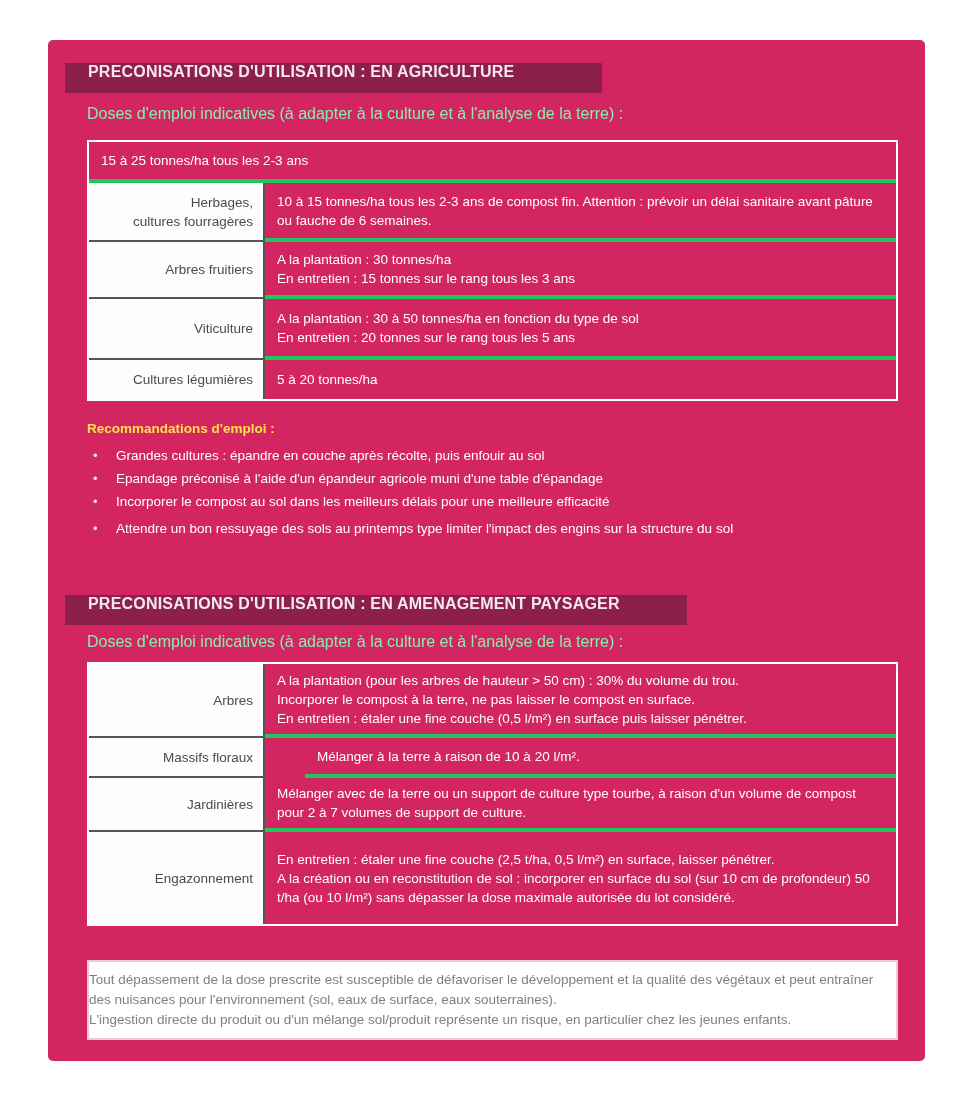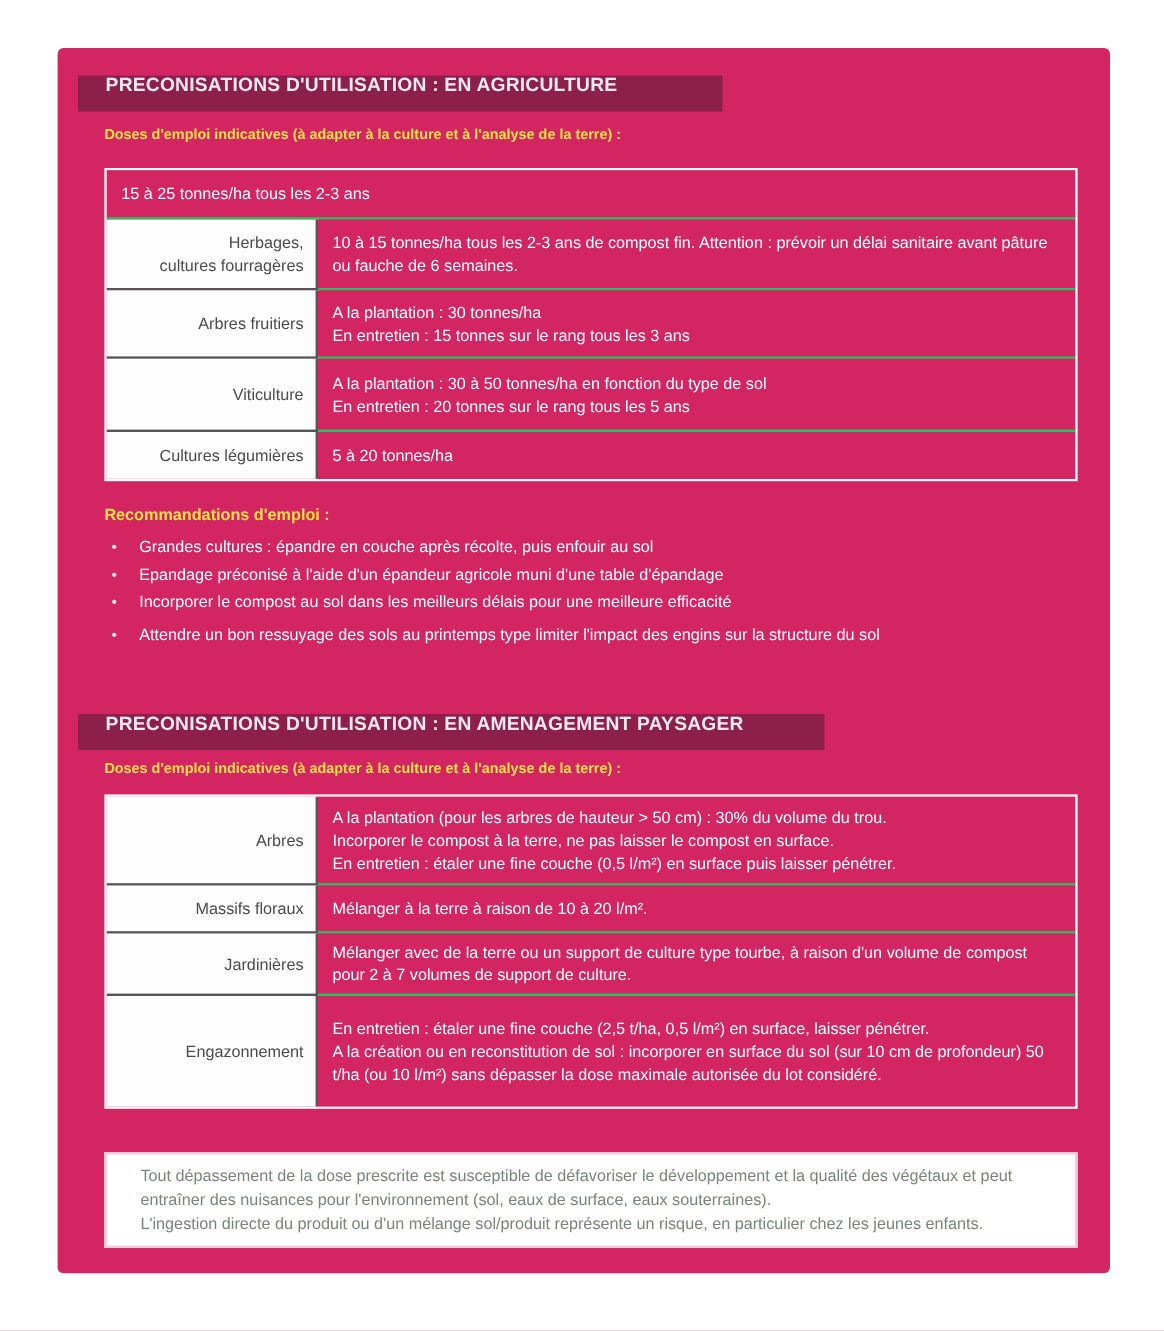--- a/index.html
+++ b/index.html
@@ -23,21 +23,21 @@
     padding-left:23px;box-sizing:border-box;
   }
   .section-bar .bar-title{
     color:#f6e8f0;font-size:16px;font-weight:bold;
     letter-spacing:.2px;white-space:nowrap;
   }
   .bar-1{top:23px;width:537px;}
   .bar-2{top:555px;width:622px;}
   .subtitle{
     position:absolute;left:39px;
-    color:#fde047;font-size:12px;font-weight:bold;
+    color:#86efac;font-size:16px;font-weight:normal;
     white-space:nowrap;
   }
   .sub-1{top:65px;}
   .sub-2{top:593px;}
   .dtable{
     position:absolute;left:39px;width:811px;
     border:2px solid #ffffff;
     box-sizing:border-box;
     background:#d32561;
   }
@@ -56,29 +56,29 @@
   }
   .trow:not(:last-child) .tlabel{border-bottom:2px solid #555555;}
   .tvalue{
     flex:1;
     background:#d32561;
     color:#ffffff;font-size:13.5px;line-height:19px;
     display:flex;align-items:center;
     padding:6px 12px;box-sizing:border-box;
     white-space:pre-line;
   }
-  .trow:not(:last-child) .tvalue{border-bottom:2px solid #22c55e;}
+  .trow:not(:last-child) .tvalue{border-bottom:4px solid #22c55e;}
   
   .table-1 .r0{min-height:41px;}
   .table-1 .r1{min-height:59px;}
   .table-1 .r2{min-height:57px;}
   .table-1 .r3{min-height:61px;}
   .table-1 .r4{min-height:39px;}
   .table-2 .r0{min-height:74px;}
-  .table-2 .r1{min-height:40px;}
+  .table-2 .r1{min-height:40px;gap:40px;}
   .table-2 .r2{min-height:49px;}
   .table-2 .r3{min-height:92px;}
   .rec-title{
     position:absolute;left:39px;top:381px;
     color:#fde047;font-size:13.5px;font-weight:bold;
   }
   .rec-list{
     position:absolute;left:39px;top:406px;width:811px;
     margin:0;padding:0;list-style:none;
   }
@@ -90,21 +90,21 @@
   .rec-list li .bullet-dot{
     position:absolute;left:6px;top:0;
     color:rgba(255,255,255,.85);font-size:13px;
   }
   .rec-list li:last-child{margin-top:8px;}
   .warning-box{
     position:absolute;left:39px;top:920px;width:811px;
     background:#ffffff;
     border:2px solid #efc9da;
     box-sizing:border-box;
-    padding:8px 28px;
+    padding:8px 0;
   }
   .warning-text{
     color:#78857a;font-size:13.5px;line-height:20px;
     white-space:pre-line;
   }
 </style>
 </head>
 <body>
 
 <div class="card">

